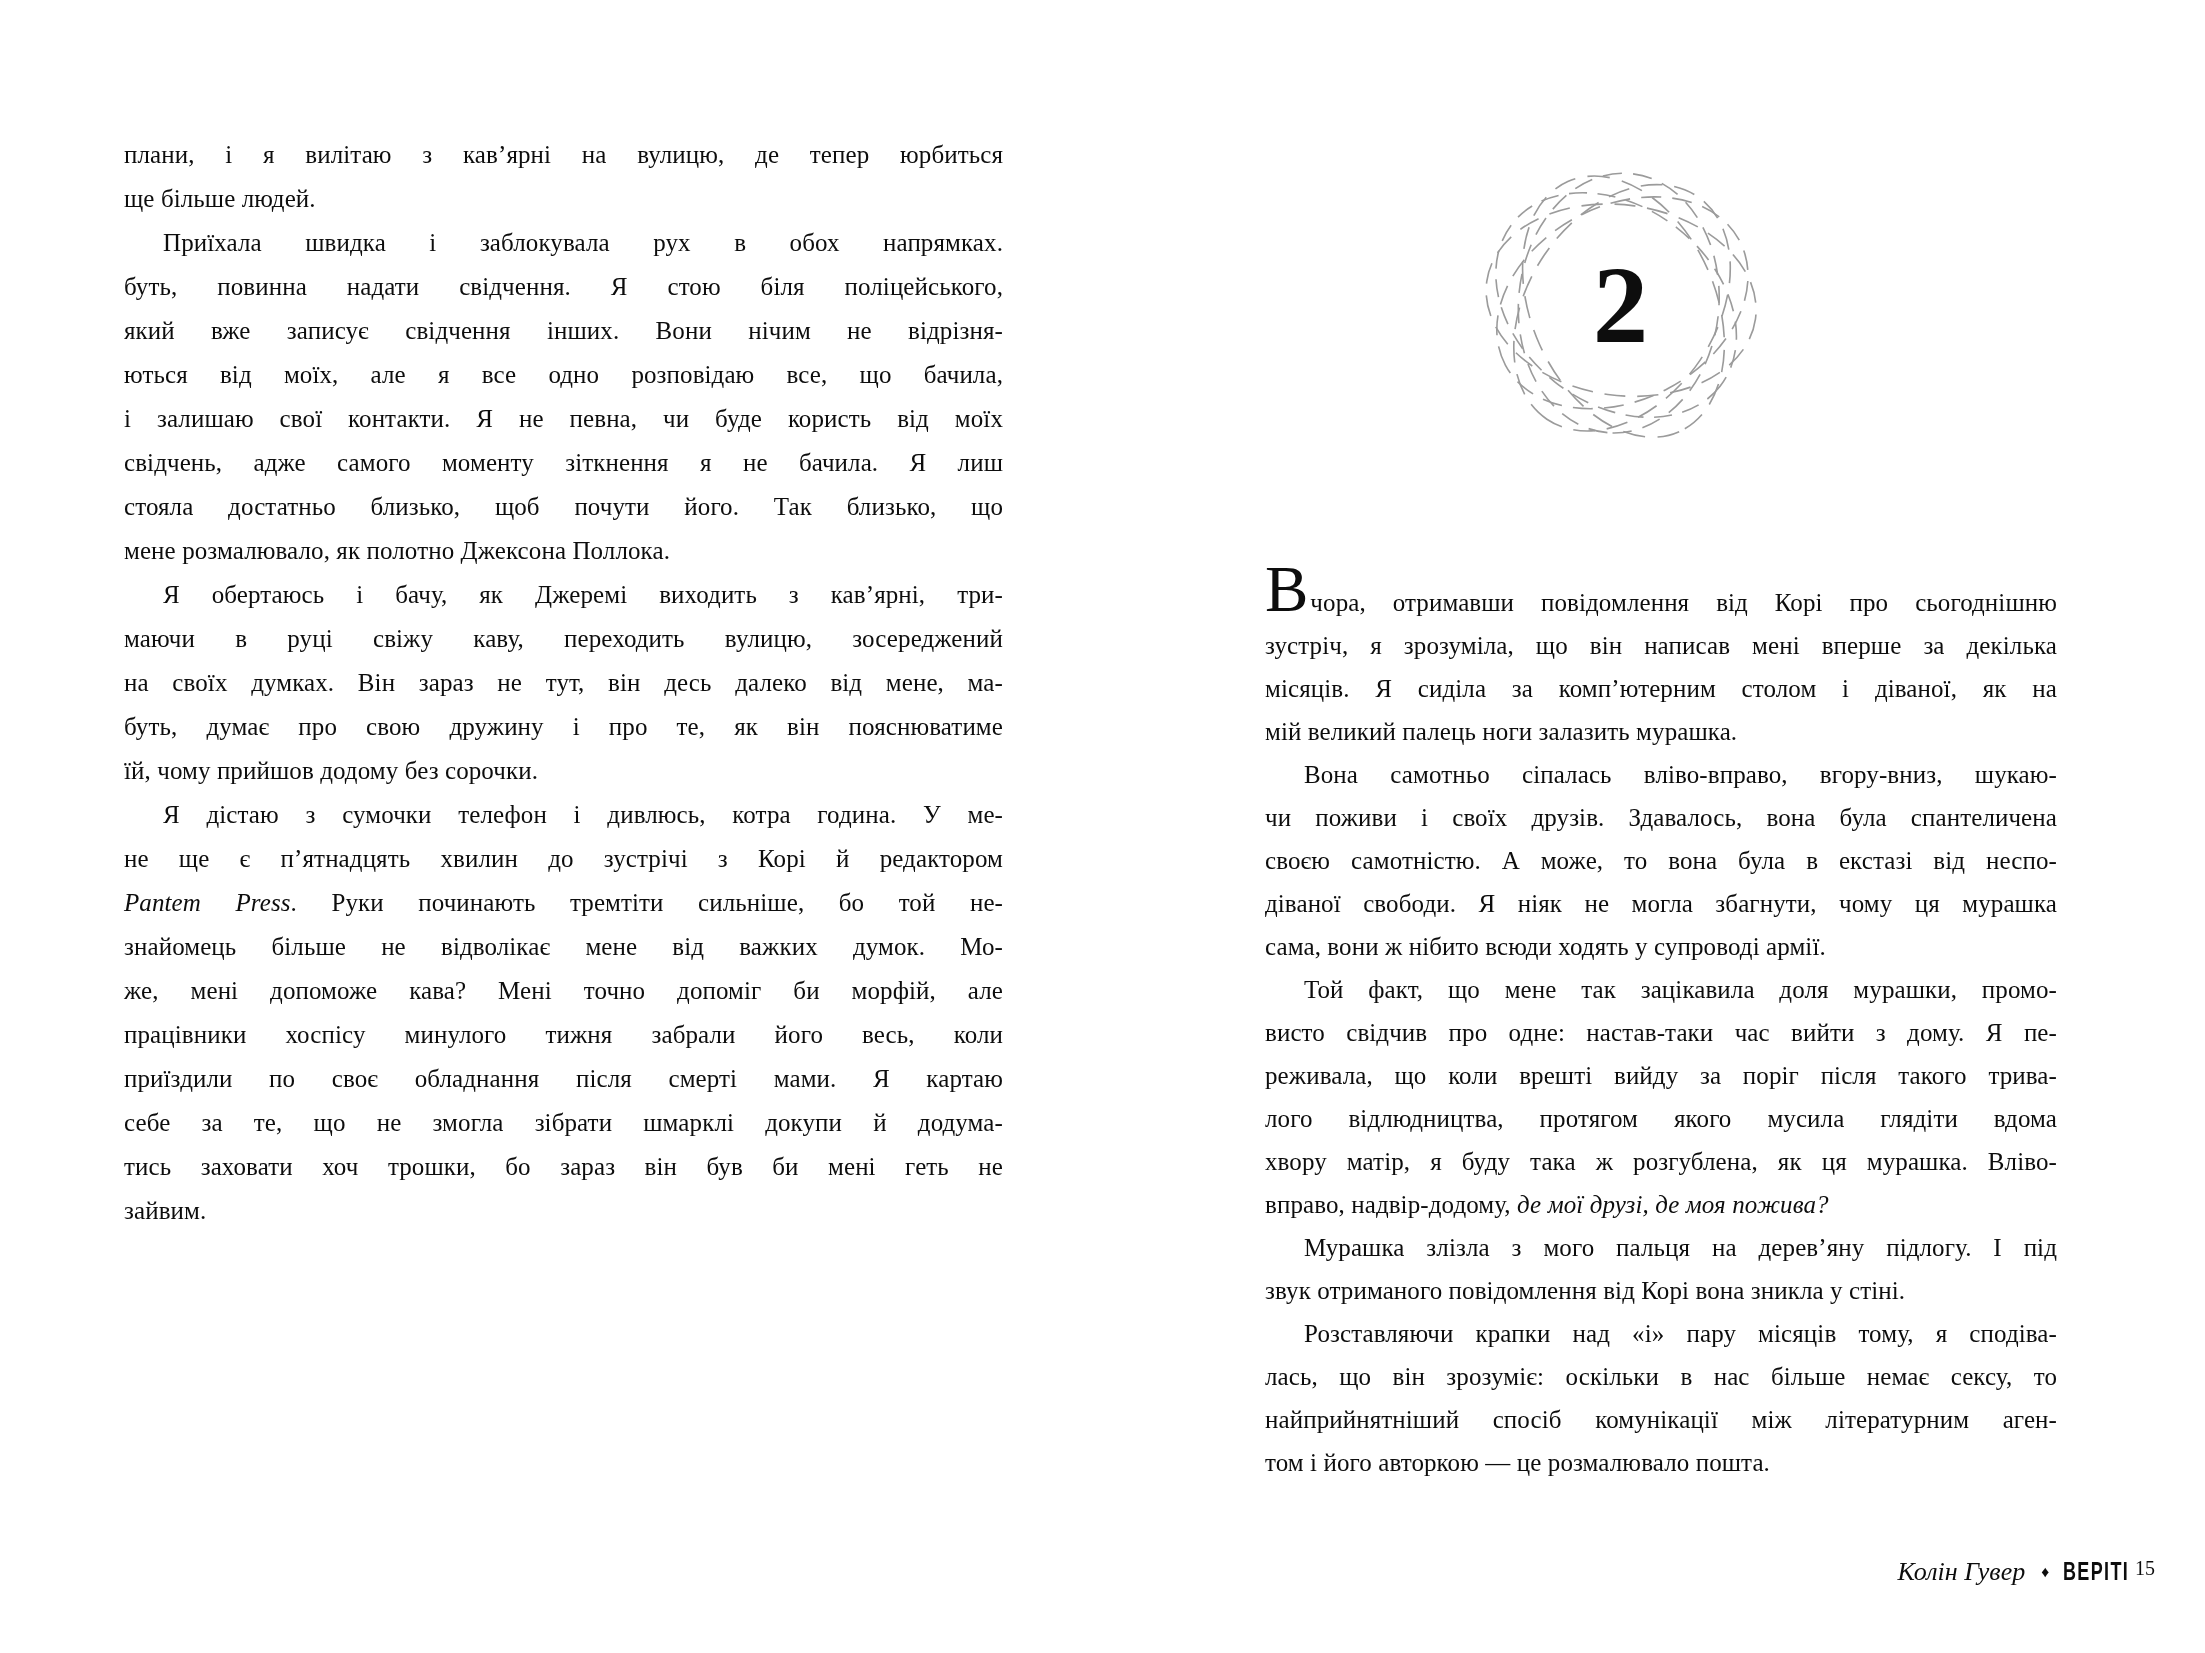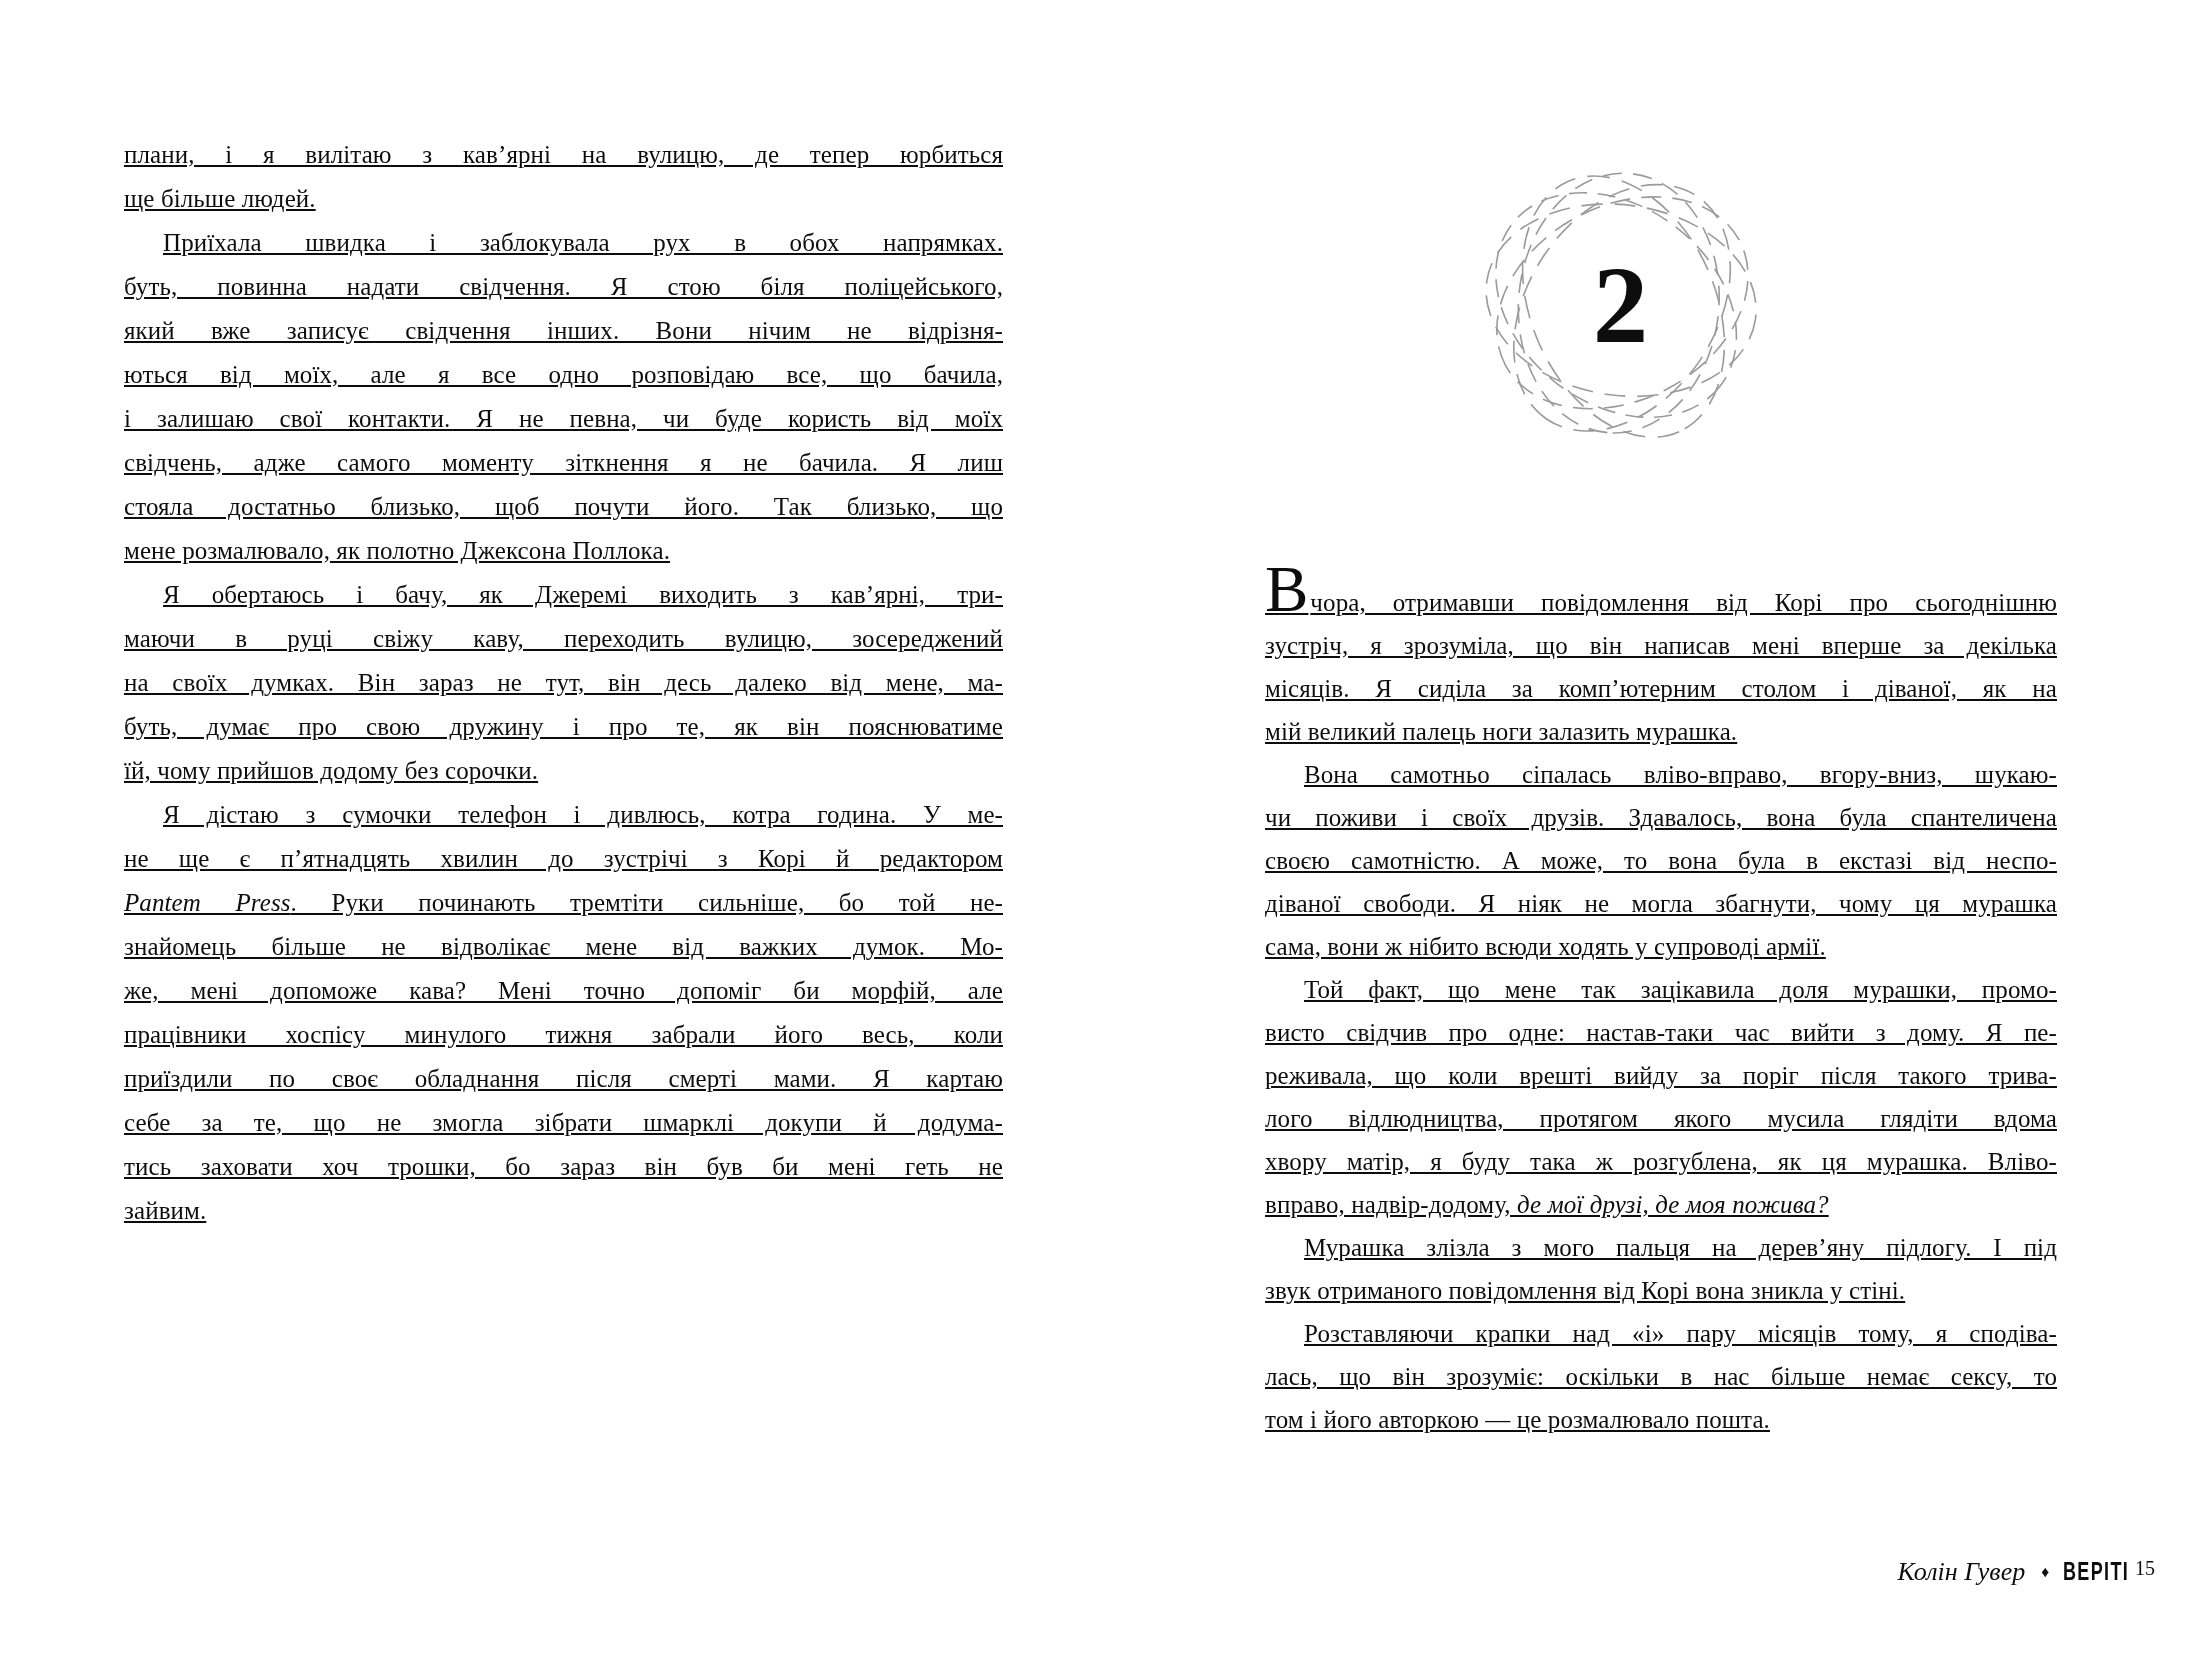--- a/index.html
+++ b/index.html
@@ -16,21 +16,20 @@
     color: #0d0d0d;
   }
   .page-spread {
     position: absolute;
     inset: 0;
     background: #ffffff;
   }
   
   .text-col {
     position: absolute;
-    text-decoration: underline;
   }
   #left-lines {
     left: 124px;
     top: 133px;
     width: 879px;
   }
   #right-lines {
     left: 1217px;
     top: 581px;
     width: 840px;
@@ -171,20 +170,21 @@
       <div class="line j indent"><span class="normal">Той факт, що мене так зацікавила доля мурашки, промо-</span></div>
       <div class="line j"><span class="normal">висто свідчив про одне: настав-таки час вийти з дому. Я пе-</span></div>
       <div class="line j"><span class="normal">реживала, що коли врешті вийду за поріг після такого трива-</span></div>
       <div class="line j"><span class="normal">лого відлюдництва, протягом якого мусила глядіти вдома</span></div>
       <div class="line j"><span class="normal">хвору матір, я буду така ж розгублена, як ця мурашка. Вліво-</span></div>
       <div class="line"><span class="normal">вправо, надвір-додому, </span><span class="italic">де мої друзі, де моя пожива?</span></div>
       <div class="line j indent"><span class="normal">Мурашка злізла з мого пальця на дерев’яну підлогу. І під</span></div>
       <div class="line"><span class="normal">звук отриманого повідомлення від Корі вона зникла у стіні.</span></div>
       <div class="line j indent"><span class="normal">Розставляючи крапки над «і» пару місяців тому, я сподіва-</span></div>
       <div class="line j"><span class="normal">лась, що він зрозуміє: оскільки в нас більше немає сексу, то</span></div>
+      <div class="line j"><span class="normal">найприйнятніший спосіб комунікації між літературним аген-</span></div>
       <div class="line"><span class="normal">том і його авторкою — це розмалювало пошта.</span></div>
     </div>
 
   <div id="footer">
     <span class="author">Колін Гувер</span>
     <span class="sep">♦</span>
     <span class="title">ВЕРІТІ</span>
     <span class="pnum">15</span>
   </div>
 

